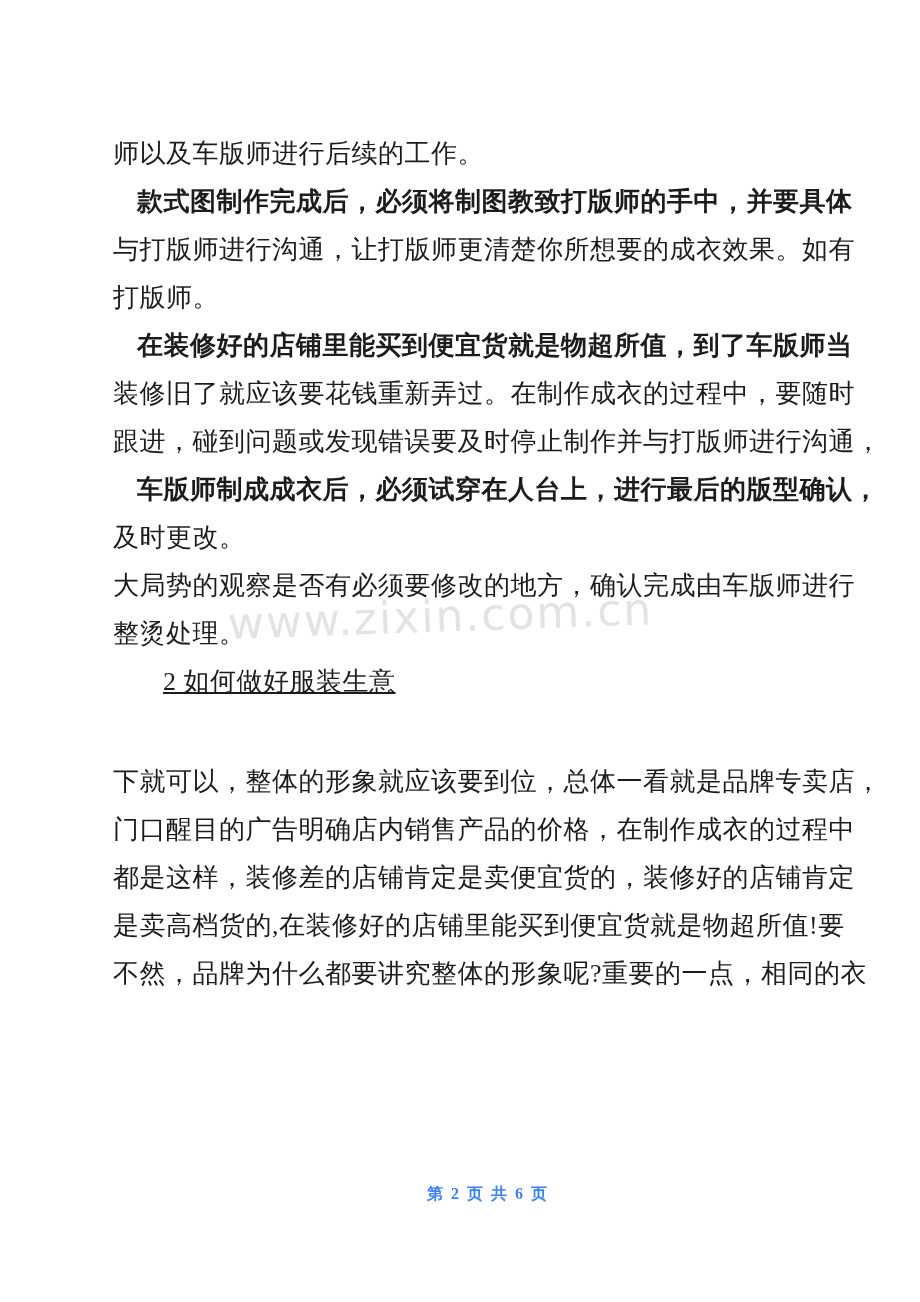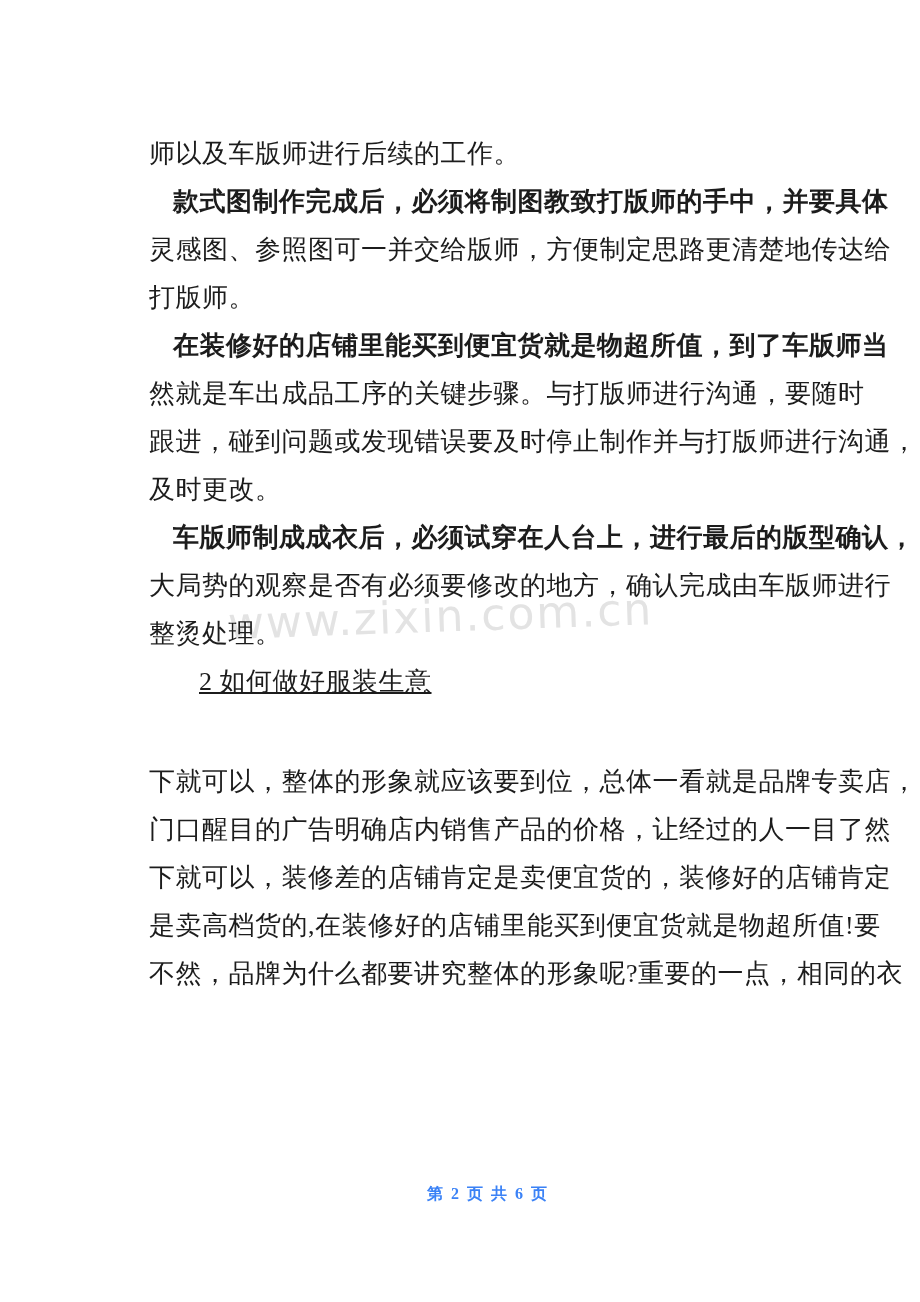--- a/index.html
+++ b/index.html
@@ -29,21 +29,20 @@
     top:130px; left:113px; right:50px;
     z-index:1;
   }
   .line {
     height:48px;
     line-height:48px;
     font-size:26px;
     color:#1c1c1c;
     letter-spacing:0.5px;
     white-space:nowrap;
-    margin-left:36px;
   }
   .ind1 { padding-left:24px;font-weight:bold; }
   .ind2 { padding-left:50px;text-decoration:underline; }
   .spacer { height:52px; }
   .footer {
     position:absolute;
     top:1184px; left:0;
     width:920px;
     text-align:center;
     z-index:1;
@@ -55,33 +54,33 @@
   }
 </style>
 </head>
 <body>
 
 <div class="watermark">www.zixin.com.cn</div>
 
 <div class="content">
   <div class="line">师以及车版师进行后续的工作。</div>
   <div class="line ind1">款式图制作完成后，必须将制图教致打版师的手中，并要具体</div>
-  <div class="line">灵感图、参照图可一并交给版师，方便制定思路更清楚地传达给</div>
+  <div class="line">与打版师进行沟通，让打版师更清楚你所想要的成衣效果。如有</div>
   <div class="line">打版师。</div>
   <div class="line ind1">在装修好的店铺里能买到便宜货就是物超所值，到了车版师当</div>
-  <div class="line">然就是车出成品工序的关键步骤。与打版师进行沟通，要随时</div>
+  <div class="line">装修旧了就应该要花钱重新弄过。在制作成衣的过程中，要随时</div>
   <div class="line">跟进，碰到问题或发现错误要及时停止制作并与打版师进行沟通，</div>
+  <div class="line ind1">车版师制成成衣后，必须试穿在人台上，进行最后的版型确认，</div>
   <div class="line">及时更改。</div>
-  <div class="line ind1">车版师制成成衣后，必须试穿在人台上，进行最后的版型确认，</div>
   <div class="line">大局势的观察是否有必须要修改的地方，确认完成由车版师进行</div>
   <div class="line">整烫处理。</div>
   <div class="line ind2">2 如何做好服装生意</div>
   <div class="spacer"></div>
   <div class="line">下就可以，整体的形象就应该要到位，总体一看就是品牌专卖店，</div>
-  <div class="line">门口醒目的广告明确店内销售产品的价格，让经过的人一目了然</div>
-  <div class="line">下就可以，装修差的店铺肯定是卖便宜货的，装修好的店铺肯定</div>
+  <div class="line">门口醒目的广告明确店内销售产品的价格，在制作成衣的过程中</div>
+  <div class="line">都是这样，装修差的店铺肯定是卖便宜货的，装修好的店铺肯定</div>
   <div class="line">是卖高档货的,在装修好的店铺里能买到便宜货就是物超所值!要</div>
   <div class="line">不然，品牌为什么都要讲究整体的形象呢?重要的一点，相同的衣</div>
 </div>
 
 <div class="footer">
   <span>第 2 页 共 6 页</span>
 </div>
 
 </body></html>

